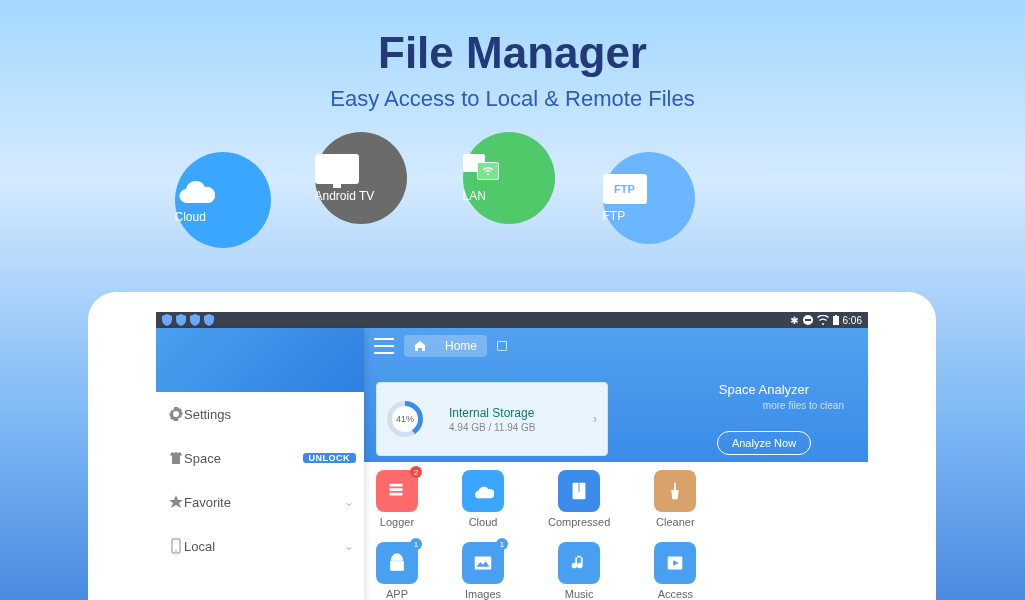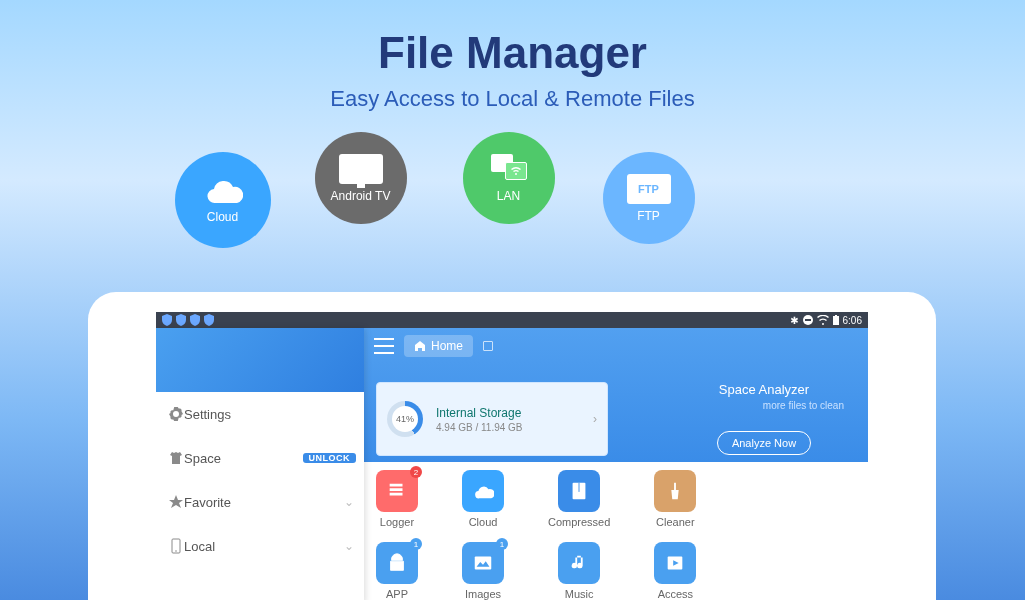--- a/index.html
+++ b/index.html
@@ -2,21 +2,21 @@
 <html><head>
 <meta charset="utf-8">
 <style>
 * { margin: 0; padding: 0; box-sizing: border-box; font-family: Arial, sans-serif; }
 body { width: 1025px; height: 600px; overflow: hidden; background: linear-gradient(180deg, #a4d8ff 0%, #d4eaff 30%, #7db8f5 70%, #4a8be0 100%); position: relative; }
 
 .page-title { text-align: center; font-size: 44px; font-weight: bold; color: #223a7a; padding-top: 28px; }
 .page-subtitle { text-align: center; font-size: 22px; color: #2b5cb8; margin-top: 8px; }
 
 .bubbles { position: relative; width: 700px; margin: 20px auto 0; height: 120px; }
-.bubble { position: absolute; border-radius: 50%; display: flex; flex-direction: column; align-items: center; justify-content: center; color: #fff; }
+.bubble { position: absolute; border-radius: 50%; display: flex; flex-direction: column; align-items: flex-start; justify-content: center; color: #fff; }
 .bubble-cloud { width: 96px; height: 96px; left: 12px; top: 20px; background: #3aa6ff; }
 .bubble-cloud svg { width: 40px; height: 28px; }
 .bubble-androidtv { width: 92px; height: 92px; left: 152px; top: 0; background: #6b6b6b; }
 .bubble-lan { width: 92px; height: 92px; left: 300px; top: 0; background: #4fc96a; }
 .bubble-ftp { width: 92px; height: 92px; left: 440px; top: 20px; background: #6bb6ff; }
 .bubble-lbl { font-size: 12px; margin-top: 5px; }
 .tv-screen { width: 44px; height: 30px; background: #fff; border-radius: 3px; position: relative; }
 .tv-screen:after { content:""; position:absolute; bottom:-4px; left: 18px; width:8px; height:4px; background:#fff; }
 .lan-icon { width: 36px; height: 30px; position: relative; }
 .lan-icon .mon { position:absolute; width:22px; height:18px; background:#fff; border-radius:2px; }
@@ -32,25 +32,25 @@
 .status-bar { height: 16px; background: #3a4250; display:flex; align-items:center; justify-content:space-between; padding: 0 6px; color:#fff; font-size:10px; }
 .status-left { display:flex; gap:4px; }
 .status-left .sh { width:10px; height:12px; }
 .status-right { display:flex; align-items:center; gap:4px; }
 
 
 .app-top { height: 134px; background: linear-gradient(180deg, #52a0f0, #3a8ce8); position: relative; }
 .app-bar { display:flex; align-items:center; gap:10px; padding: 7px 10px; position:absolute; left:208px; top:0; right:0; }
 .hamburger { width:20px; height:16px; display:flex; flex-direction:column; justify-content:space-between; cursor:pointer; }
 .hamburger span { height:2px; background:#fff; }
-.home-chip { background: rgba(255,255,255,0.25); border-radius: 4px; padding: 4px 10px; display:flex; align-items:center; gap:5px; color:#fff; font-size:12px; }
+.home-chip { background: rgba(255,255,255,0.25); border-radius: 4px; padding: 4px 10px; display:flex; align-items:center; gap:19px; color:#fff; font-size:12px; }
 .home-chip svg { width:12px; height:12px; }
 .tab-overview { width:10px; height:10px; border:1.5px solid rgba(255,255,255,0.7); border-radius:1px; }
 
-.storage-card { position:absolute; left: 220px; top: 54px; width: 232px; height: 74px; background:#eaf4ff; border-radius:4px; display:flex; align-items:center; padding:8px 10px; gap:13px; border:1px solid #d0e6ff; }
+.storage-card { position:absolute; left: 220px; top: 54px; width: 232px; height: 74px; background:#eaf4ff; border-radius:4px; display:flex; align-items:center; padding:8px 10px; gap:26px; border:1px solid #d0e6ff; }
 .pct-ring { width:36px; height:36px; border-radius:50%; background: conic-gradient(#3a8ce8 0 41%, #d0e0f0 41% 100%); display:flex; align-items:center; justify-content:center; }
 .pct-ring-inner { width:26px; height:26px; border-radius:50%; background:#fff; display:flex; align-items:center; justify-content:center; font-size:9px; color:#666; }
 .storage-texts { flex:1; }
 .storage-title { font-size:12px; color:#0f766e; }
 .storage-sub { font-size:10px; color:#888; margin-top:2px; }
 .storage-chev { color:#aaa; font-size:12px; }
 
 .analyzer { position:absolute; right: 24px; top: 54px; width: 160px; text-align:center; color:#fff; }
 .analyzer-title { font-size:13px; font-weight:500; }
 .analyzer-sub { font-size:10px; color:#c9e1ff; margin: 3px 0 20px; text-align: right; }

